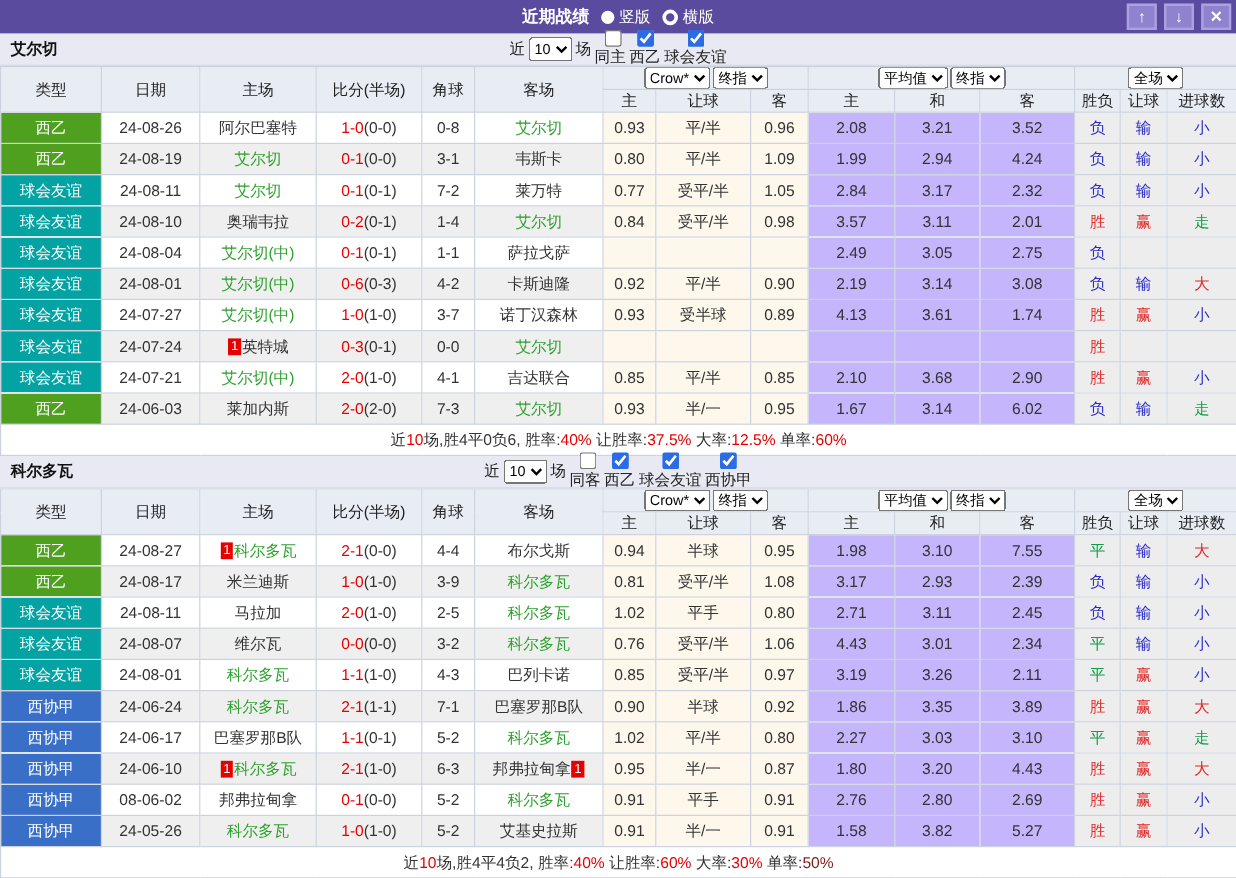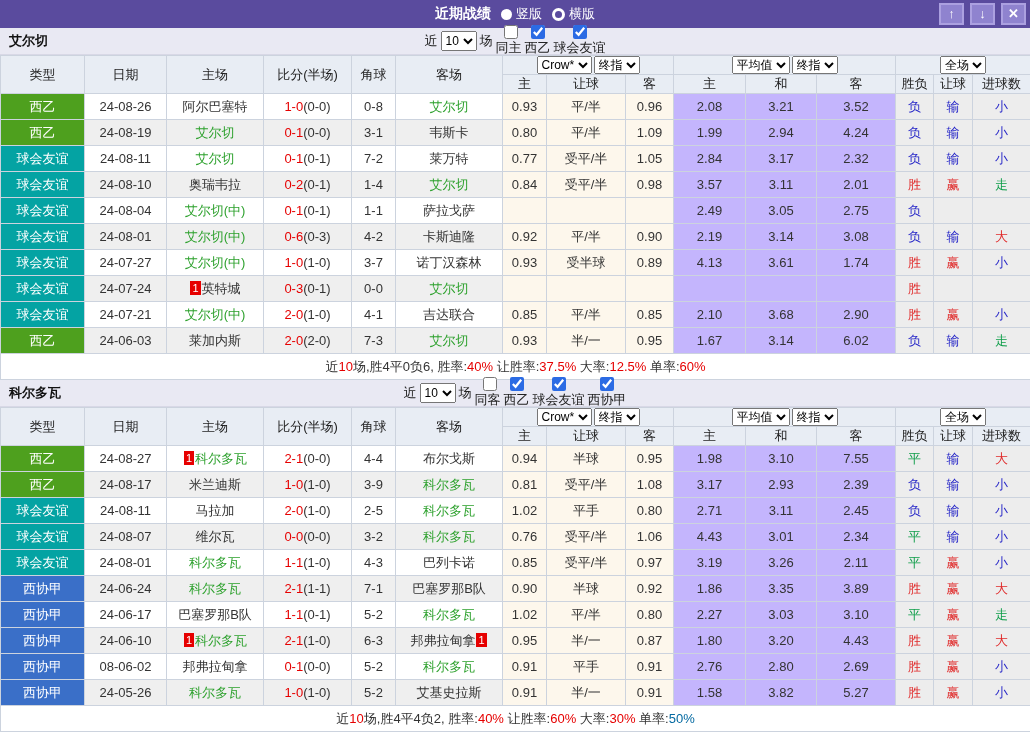--- a/index.html
+++ b/index.html
@@ -556,17 +556,17 @@
           <td class="cream">半/一</td>
           <td class="cream">0.91</td>
           <td class="blu">1.58</td>
           <td class="blu">3.82</td>
           <td class="blu">5.27</td>
           <td class="resc"><span style="color:#e02a2a">胜</span></td>
           <td class="resc"><span style="color:#e02a2a">赢</span></td>
           <td class="resc"><span style="color:#2929c8">小</span></td>
         </tr>
         <tr class="sumrow">
-          <td colspan="15"><span>近</span><span style="color:#e60000">10</span><span>场,胜4平4负2, 胜率:</span><span style="color:#e60000">40%</span><span> 让胜率:</span><span style="color:#e60000">60%</span><span> 大率:</span><span style="color:#e60000">30%</span><span> 单率:</span><span style="color:#0369a1">50%</span></td>
+          <td colspan="15"><span>近</span><span style="color:#e60000">10</span><span>场,胜4平4负2, 胜率:</span><span style="color:#e60000">40%</span><span> 让胜率:</span><span style="color:#e60000">60%</span><span> 大率:</span><span style="color:#e60000">30%</span><span> 单率:</span><span style="color:#7f1d1d">50%</span></td>
         </tr>
       </tbody>
     </table>
   </div>
 
 </body></html>

